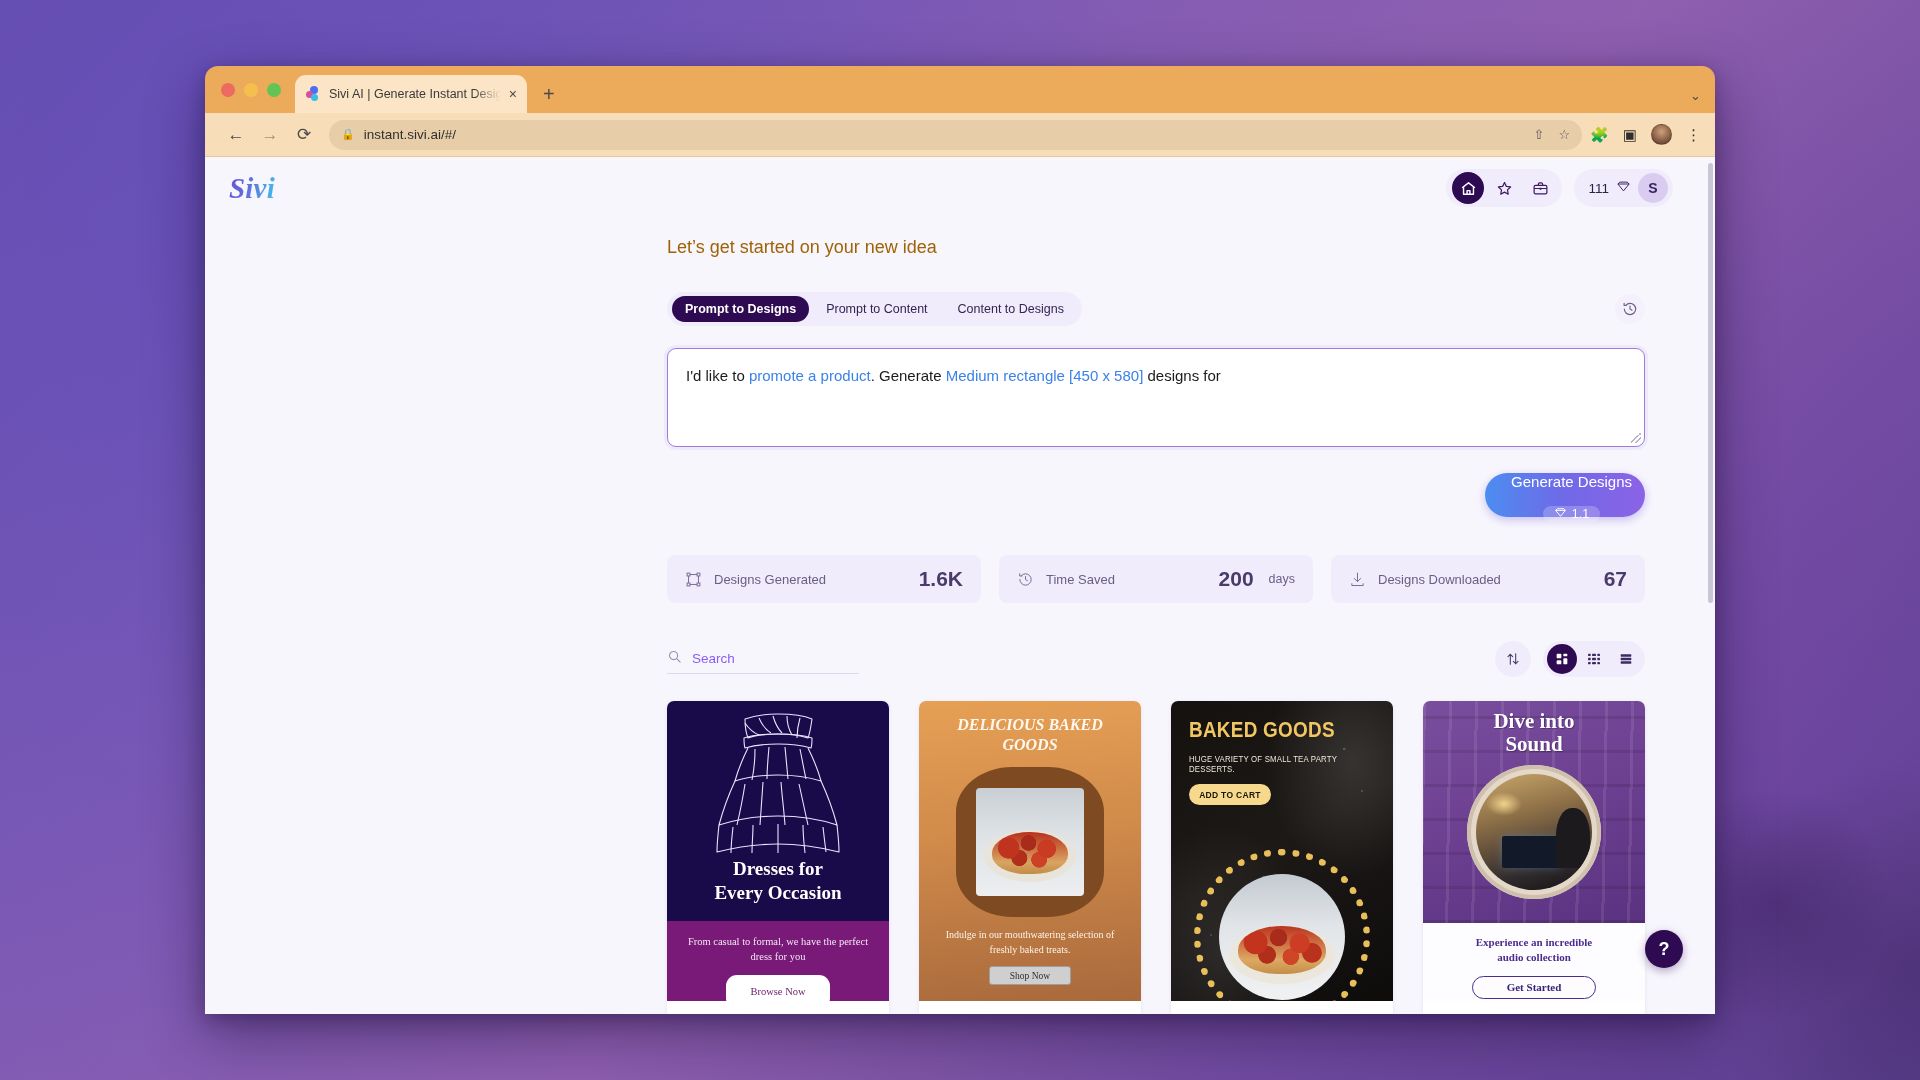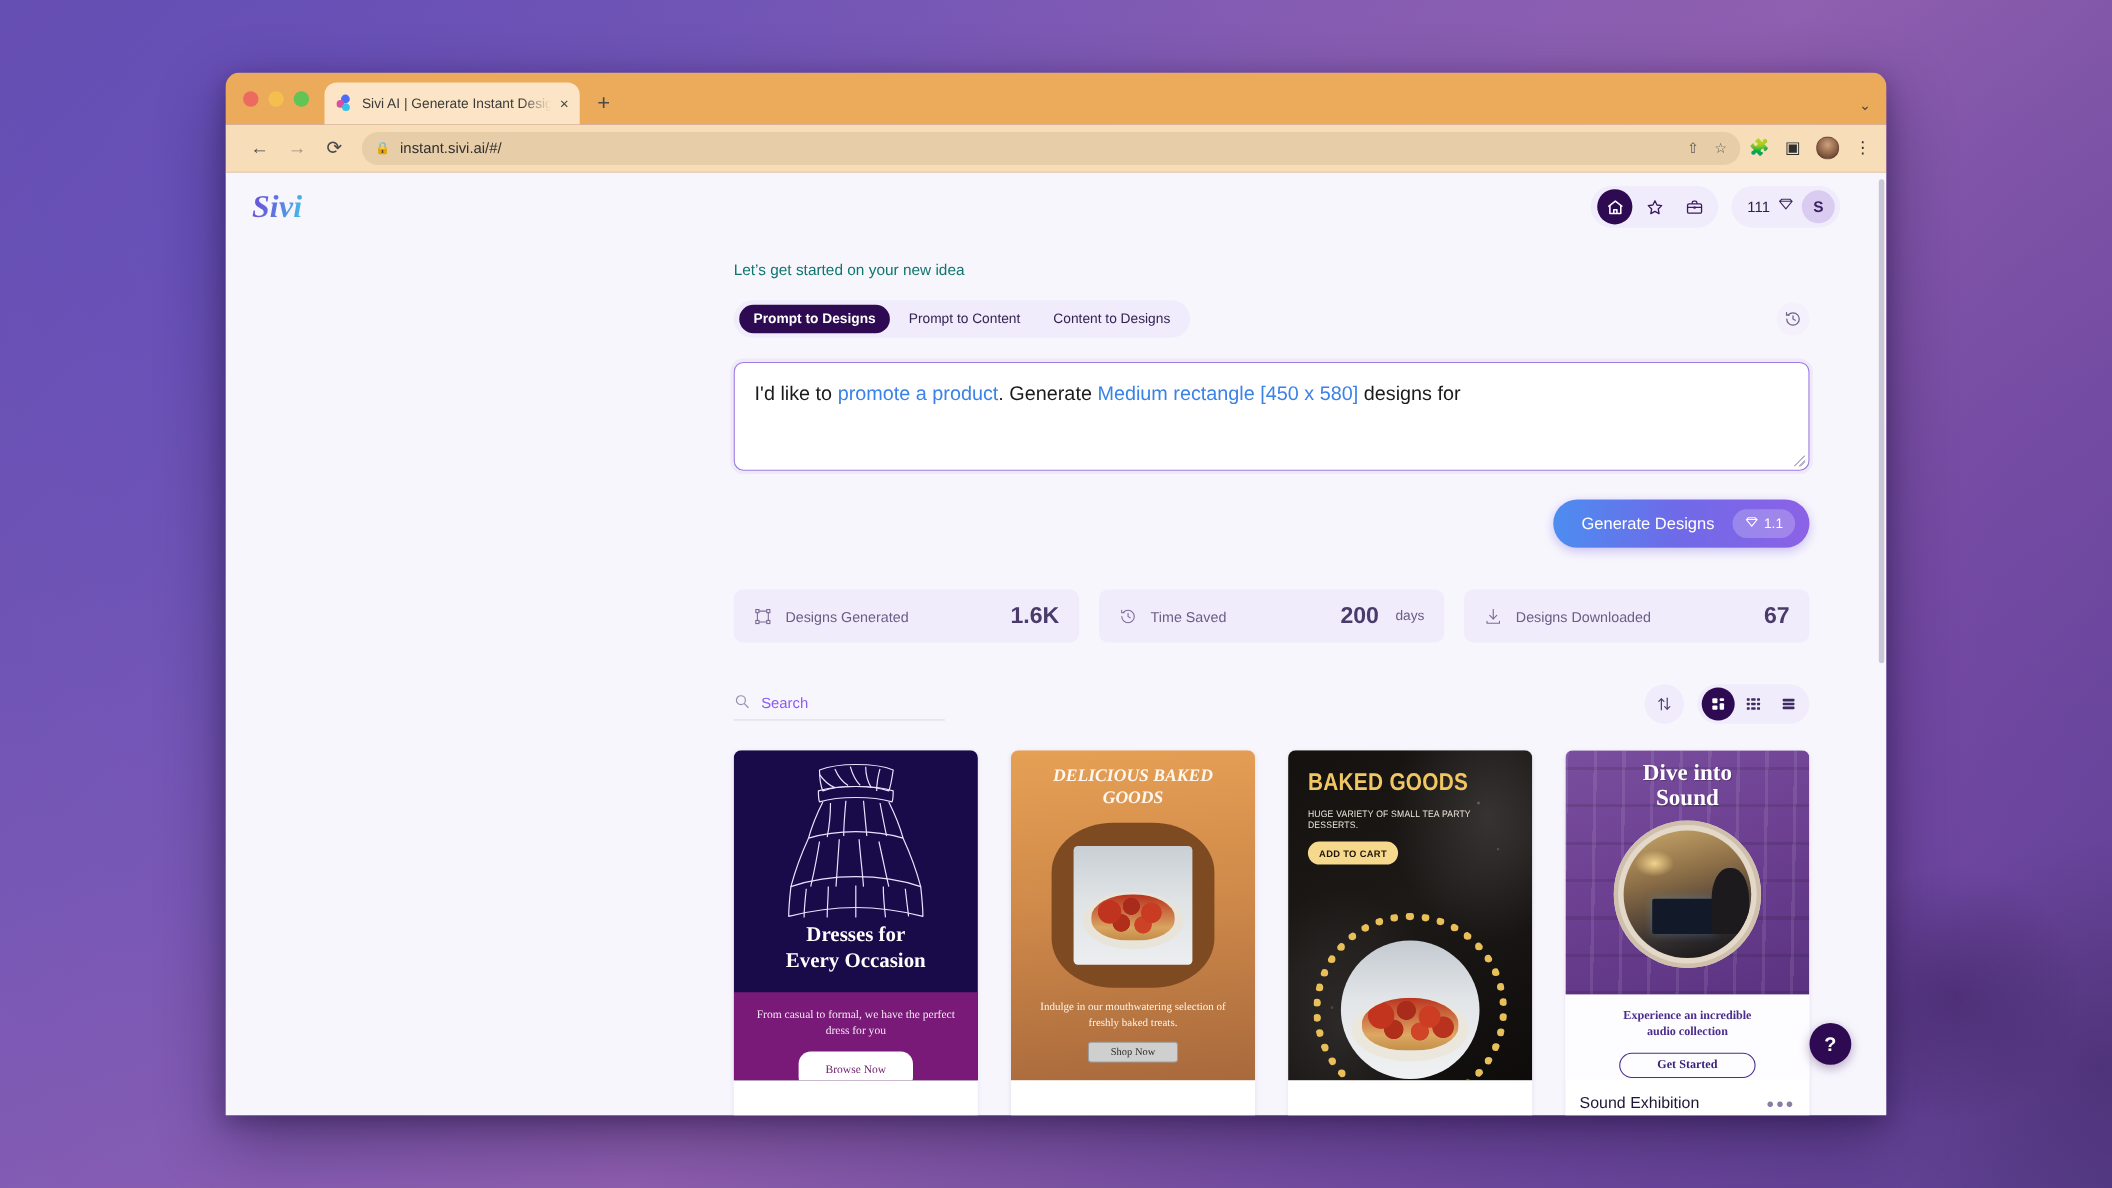--- a/index.html
+++ b/index.html
@@ -143,21 +143,21 @@
   }
   .credits .num { font-size:13.5px; color:#2f2248; font-weight:400; }
   .avatar-s {
     width:30px; height:30px; border-radius:50%;
     background:#d9ccf0; color:#3b2260; font-size:14px; font-weight:600;
     display:flex; align-items:center; justify-content:center;
   }
 
   
   .main { padding-left: 462px; padding-right: 70px; }
-  .headline { font-size:14px; color:#0f766e; margin-top:18px; margin-bottom:20px; }
+  .headline { font-size:18px; color:#a16207; margin-top:18px; margin-bottom:34px; }
 
   .tabs-row { display:flex; align-items:center; }
   .tabs {
     background:#f1ecfb; border-radius:22px; height:34px;
     display:flex; align-items:center; padding:0 5px; gap:4px;
   }
   .tab-btn {
     height:26px; padding:0 13px; border-radius:14px;
     font-size:12.5px; color:#342452;
     display:flex; align-items:center;
@@ -172,35 +172,36 @@
   .prompt-box {
     margin-top: 22px;
     height: 99px;
     background:#fff;
     border:1.5px solid #9f7be0;
     border-radius:9px;
     padding: 16px 18px;
     position:relative;
     box-shadow: 0 0 0 3px rgba(160,124,224,0.10);
   }
-  .prompt-text { font-size:18px; color:#1b1b1b; line-height:1.4; }
+  .prompt-text { font-size:15px; color:#1b1b1b; line-height:1.4; }
   .prompt-text .hl { color:#3b82e8; }
   .resize-grip {
     position:absolute; right:3px; bottom:3px; width:10px; height:10px;
     background:
       linear-gradient(135deg, transparent 0 45%, #b9b2c9 45% 55%, transparent 55% 100%),
       linear-gradient(135deg, transparent 0 70%, #b9b2c9 70% 80%, transparent 80% 100%);
   }
 
   .gen-row { display:flex; justify-content:flex-end; margin-top:26px; }
   .gen-btn {
     height:44px; border-radius:22px; padding: 0 13px 0 26px;
     background: linear-gradient(90deg, #4c8df0 0%, #6f6ae8 48%, #8c62e6 100%);
     display:flex; align-items:center; gap:16px;
     box-shadow: 0 3px 10px rgba(110,90,220,0.35);
+    flex-direction: column;
   }
   .gen-btn .lbl { color:#fff; font-size:15px; }
   .gen-badge {
     background: rgba(255,255,255,0.22); border-radius:14px;
     height:26px; padding:0 11px; display:flex; align-items:center; gap:5px;
     color:#fff; font-size:12.5px;
   }
 
   .stats { display:flex; gap:18px; margin-top:38px;justify-content:center; }
   .stat {

